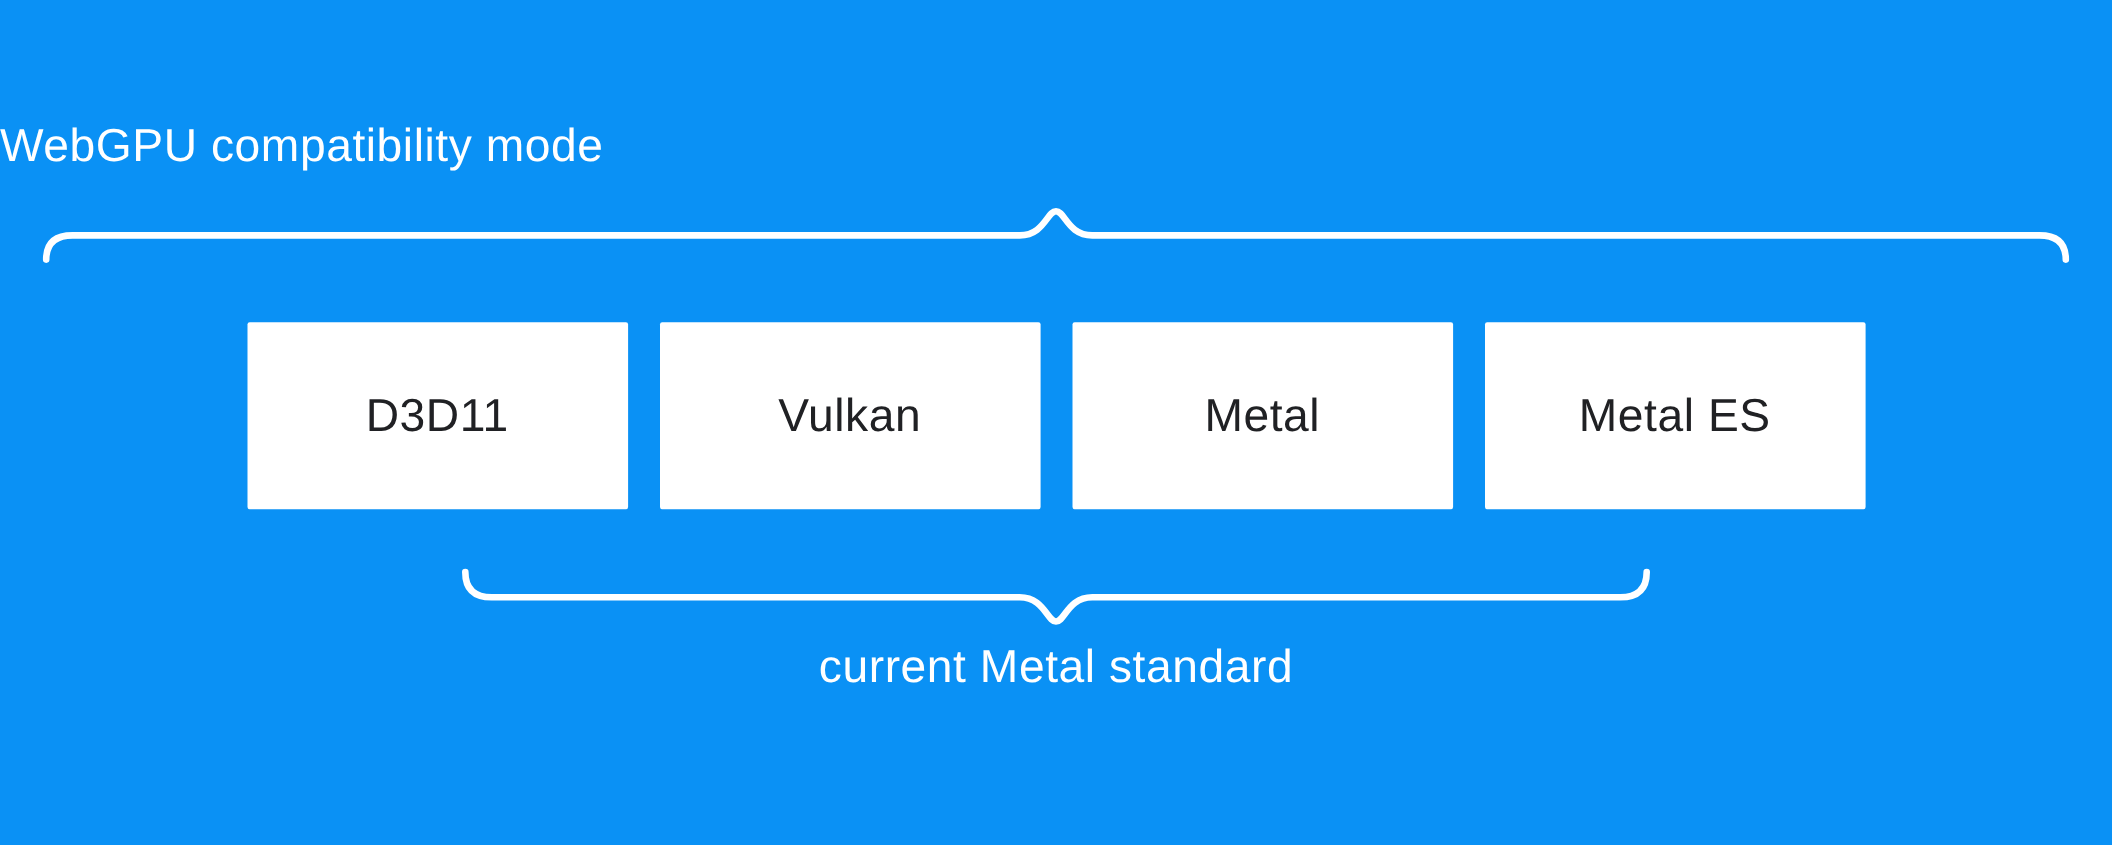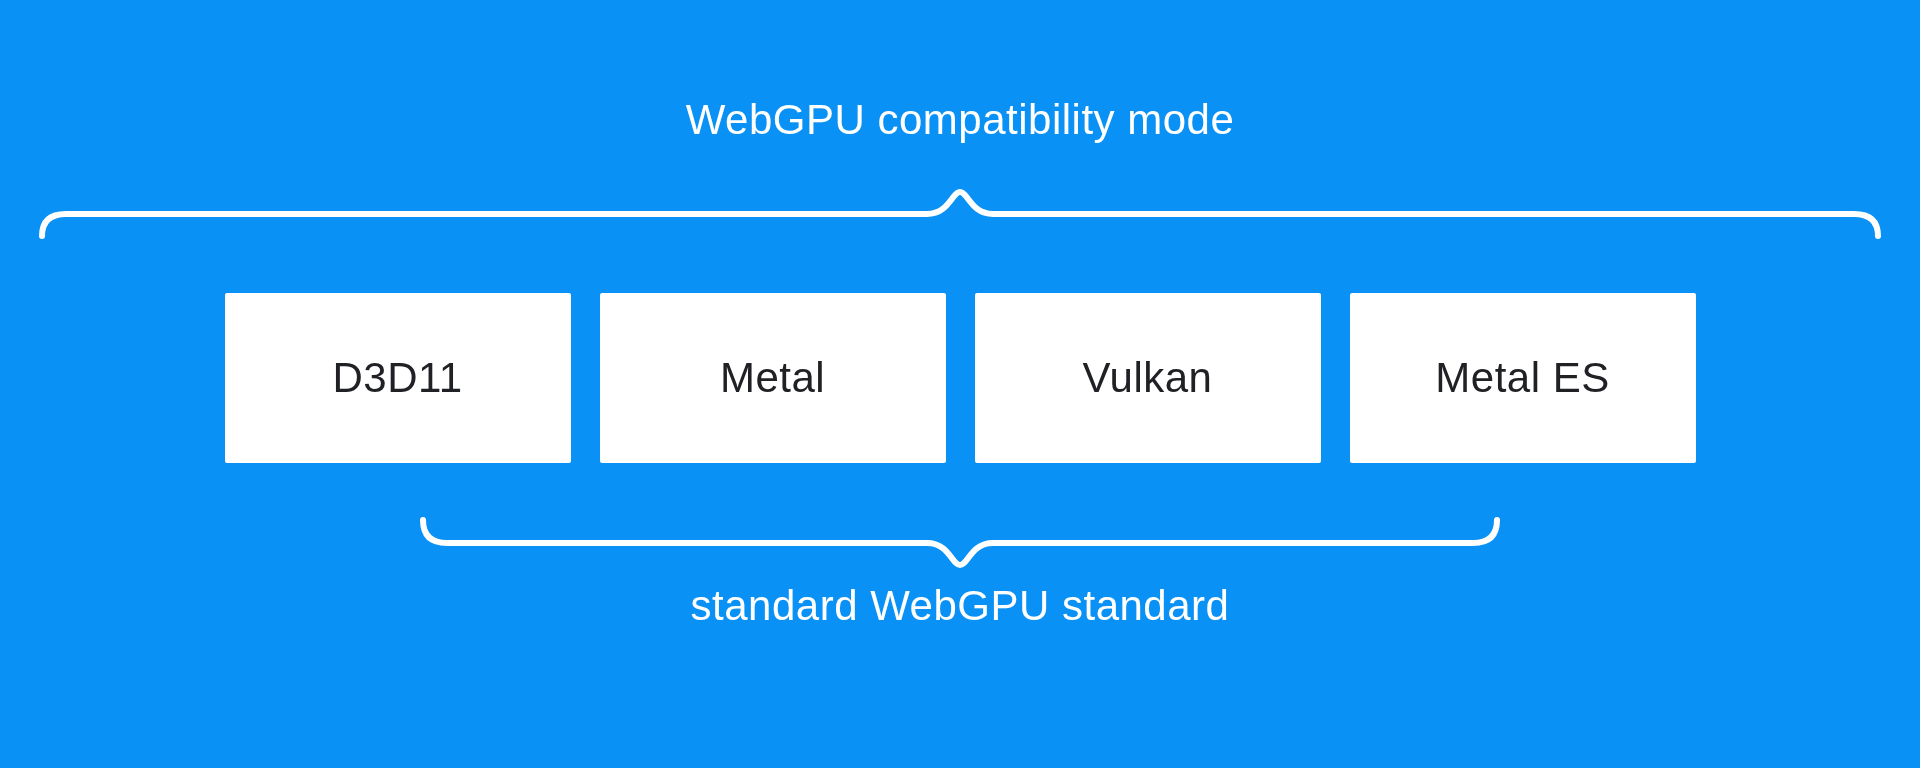--- a/index.html
+++ b/index.html
@@ -15,23 +15,22 @@
     overflow: hidden;
     font-family: "Liberation Sans", "DejaVu Sans", sans-serif;
   }
   .canvas {
     position: relative;
     width: 1920px; height: 768px;
     background: var(--background);
   }
   .title {
     position: absolute;
-    top: 96px; left: 0;
+    top: 108px; left: 0;
     width: 100%;
-    text-align: center;
     font-size: 42px;
     line-height: 48px;
     font-weight: 400;
     letter-spacing: 0.5px;
     color: var(--label-text);
   }
   .brace-svg {
     position: absolute;
     inset: 0;
     width: 100%; height: 100%;
@@ -92,35 +91,35 @@
              C 968 192 971 214 993 214
              L 1854 214
              Q 1878 214 1878 236"></path>
   </svg>
 
   <div class="boxes-row">
     <div class="api-box">
       <span>D3D11</span>
     </div>
     <div class="api-box">
-      <span>Metal</span>
+      <span>Vulkan</span>
     </div>
     <div class="api-box">
-      <span>Vulkan</span>
+      <span>Metal</span>
     </div>
     <div class="api-box">
       <span>Metal ES</span>
     </div>
   </div>
 
   <svg class="brace-svg" viewBox="0 0 1920 768" aria-hidden="true">
     <path d="M 423 520
              Q 423 543 447 543
              L 927 543
              C 949 543 952 565 960 565
              C 968 565 971 543 993 543
              L 1473 543
              Q 1497 543 1497 520"></path>
   </svg>
 
-  <div class="bottom-label">standard WebGPU standard</div>
+  <div class="bottom-label">current Metal standard</div>
 
 </div>
 
 </body></html>

